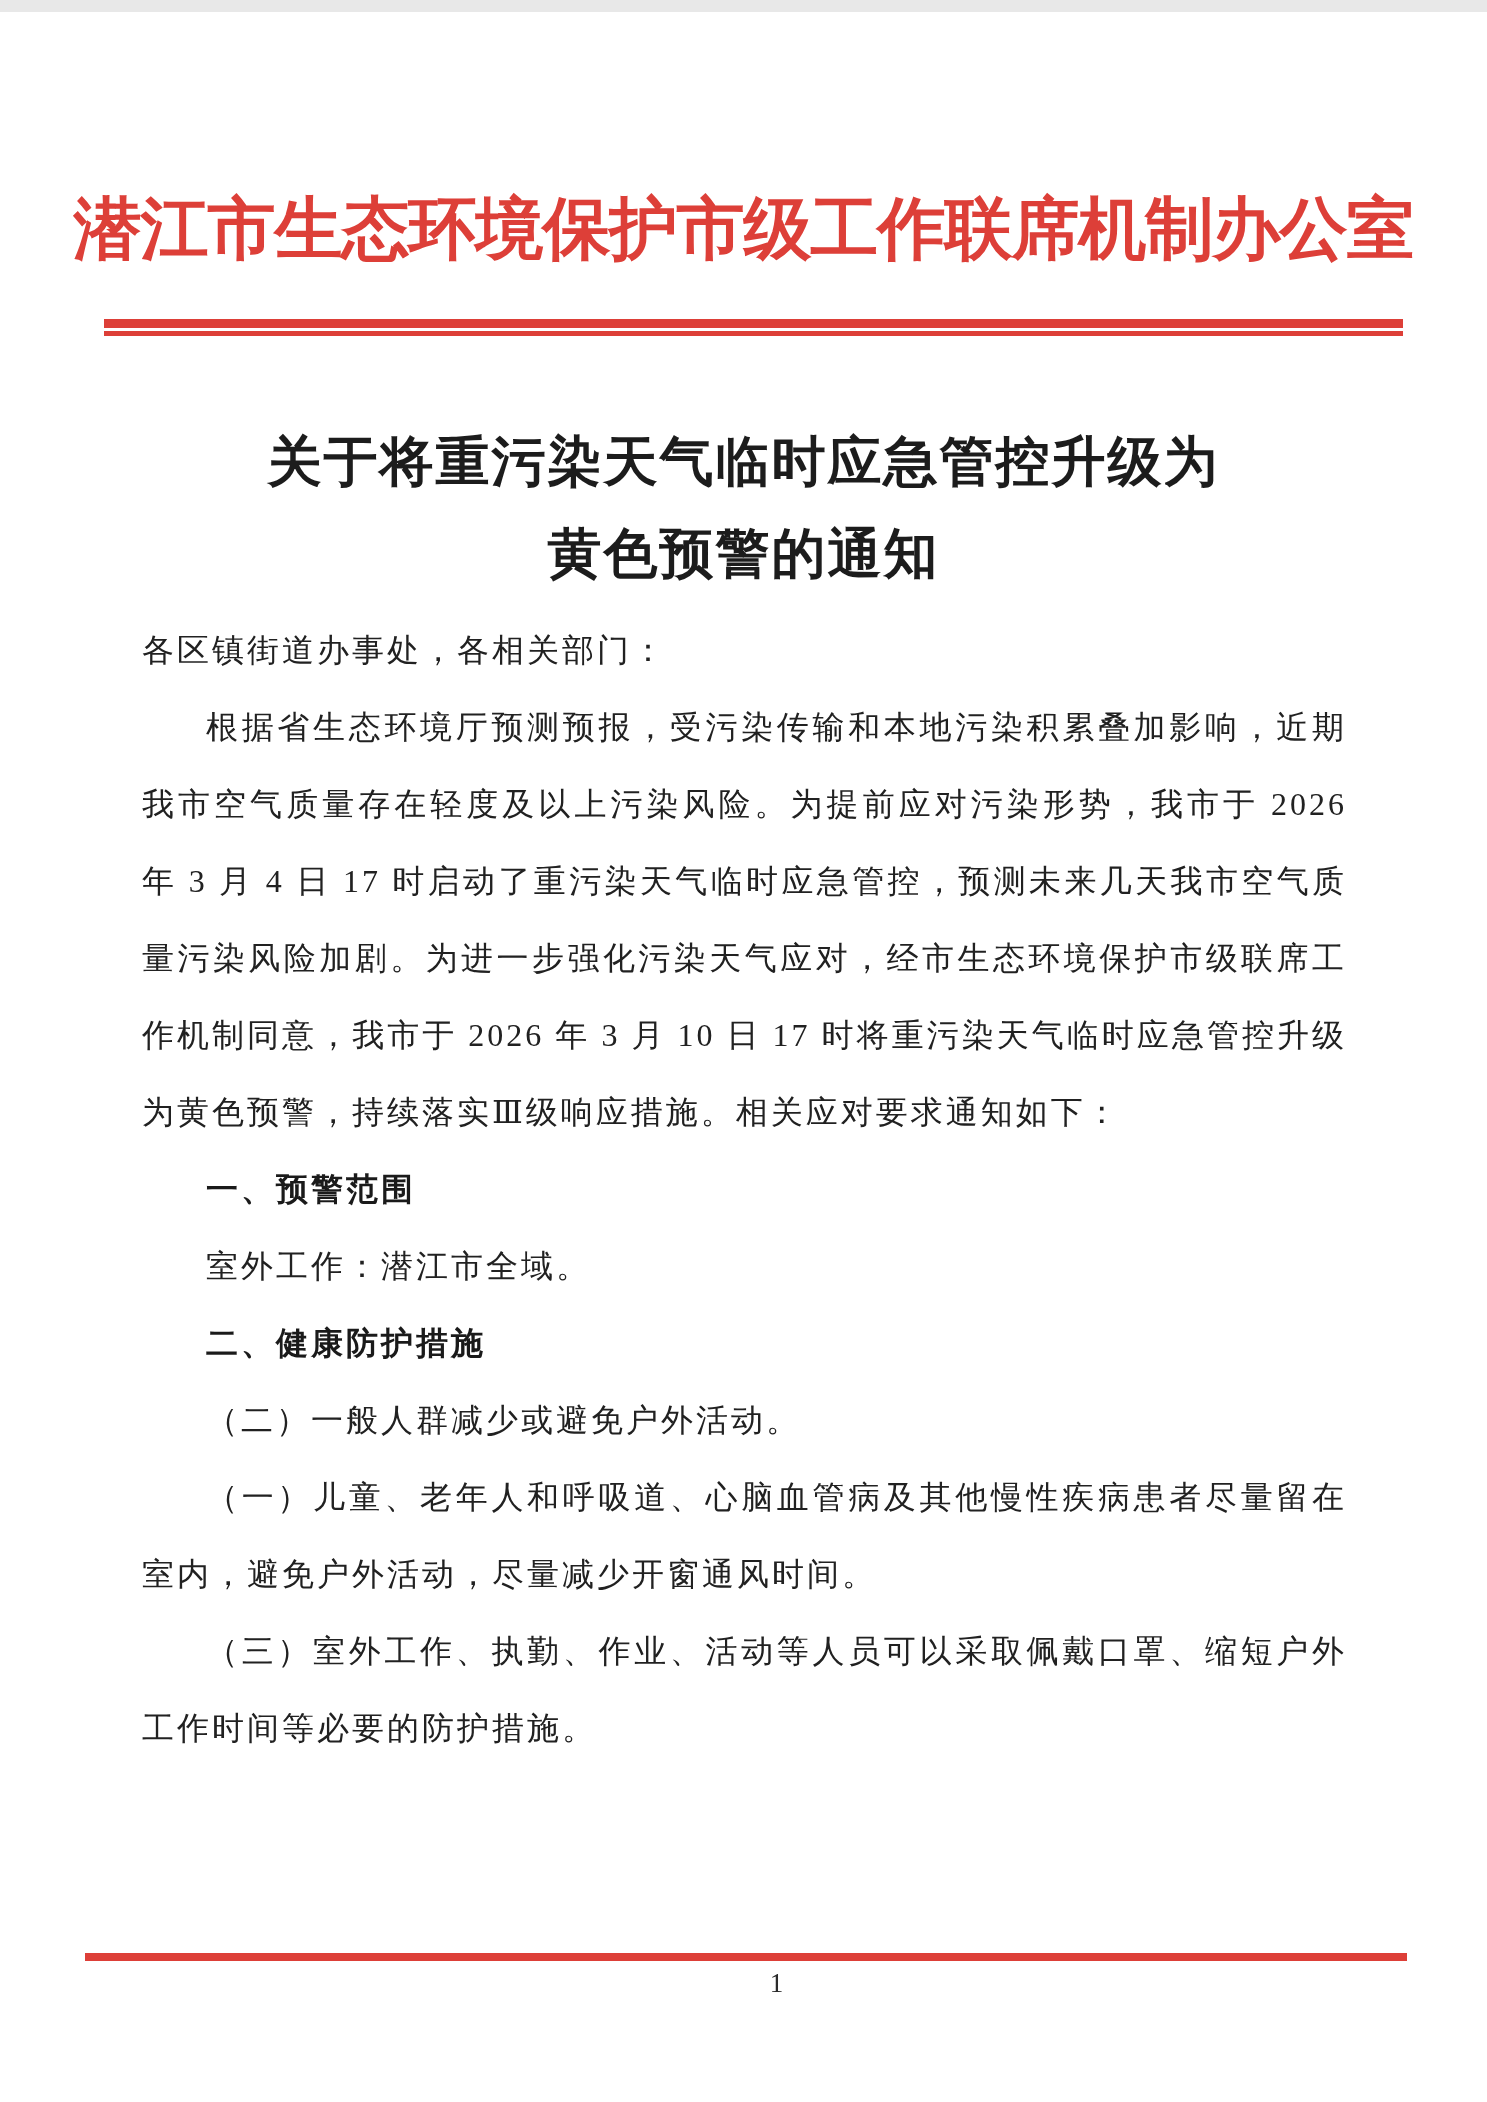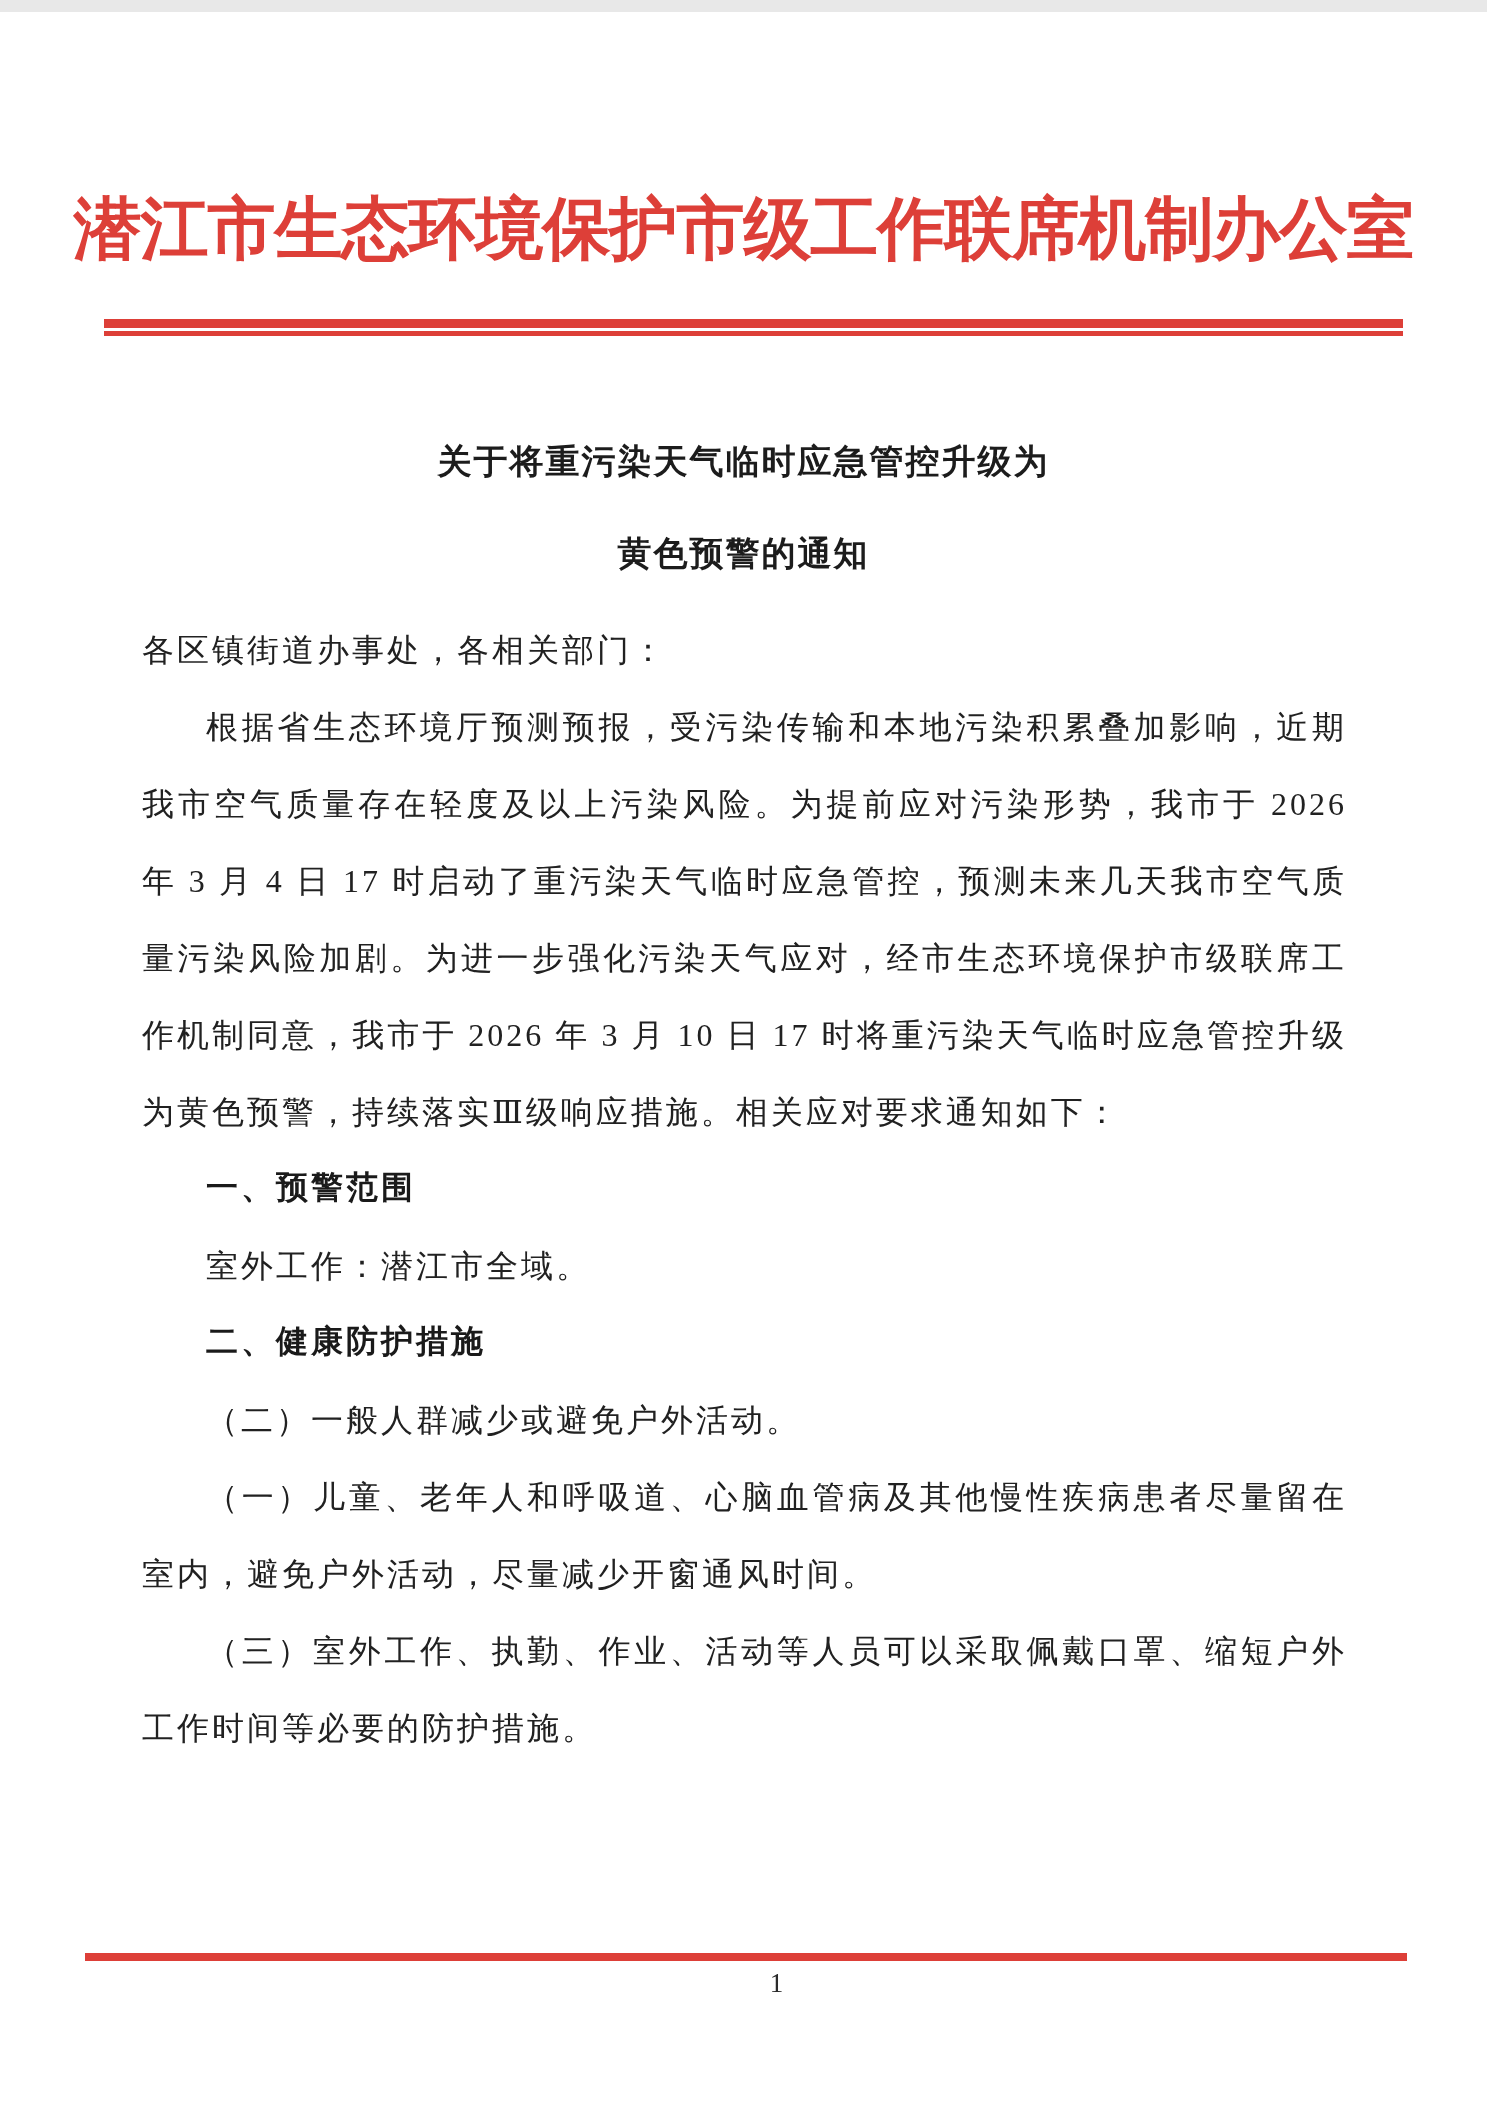--- a/index.html
+++ b/index.html
@@ -41,21 +41,21 @@
   .rule-thin  { height: 5px;  background: var(--accent, #dd3f38); margin-top: 3px; }
 
   
   .doc-title {
     position: absolute;
     top: 404px;
     left: 0;
     width: 100%;
     text-align: center;
     font-weight: bold;
-    font-size: 34px;
+    font-size: 54px;
     line-height: 92px;
     letter-spacing: 2px;
     color: #1c1c1c;
   }
 
   
   .body-text {
     position: absolute;
     top: 600px;
     left: 142px;
@@ -65,21 +65,21 @@
     letter-spacing: 3px;
     text-align: justify;
     text-justify: inter-character;
     color: #212121;
   }
   .body-text p { margin: 0; padding: 0; }
   .salutation { text-indent: 0; }
   .para { text-indent: 2em; }
   .heading {
     text-indent: 2em;
-    font-family: Liberation Mono, monospace;
+    font-family: Liberation Serif, serif;
     font-weight: bold;
     color: #1a1a1a;
   }
 
   
   .footer-rule {
     position: absolute;
     top: 1941px;
     left: 85px;
     right: 80px;

